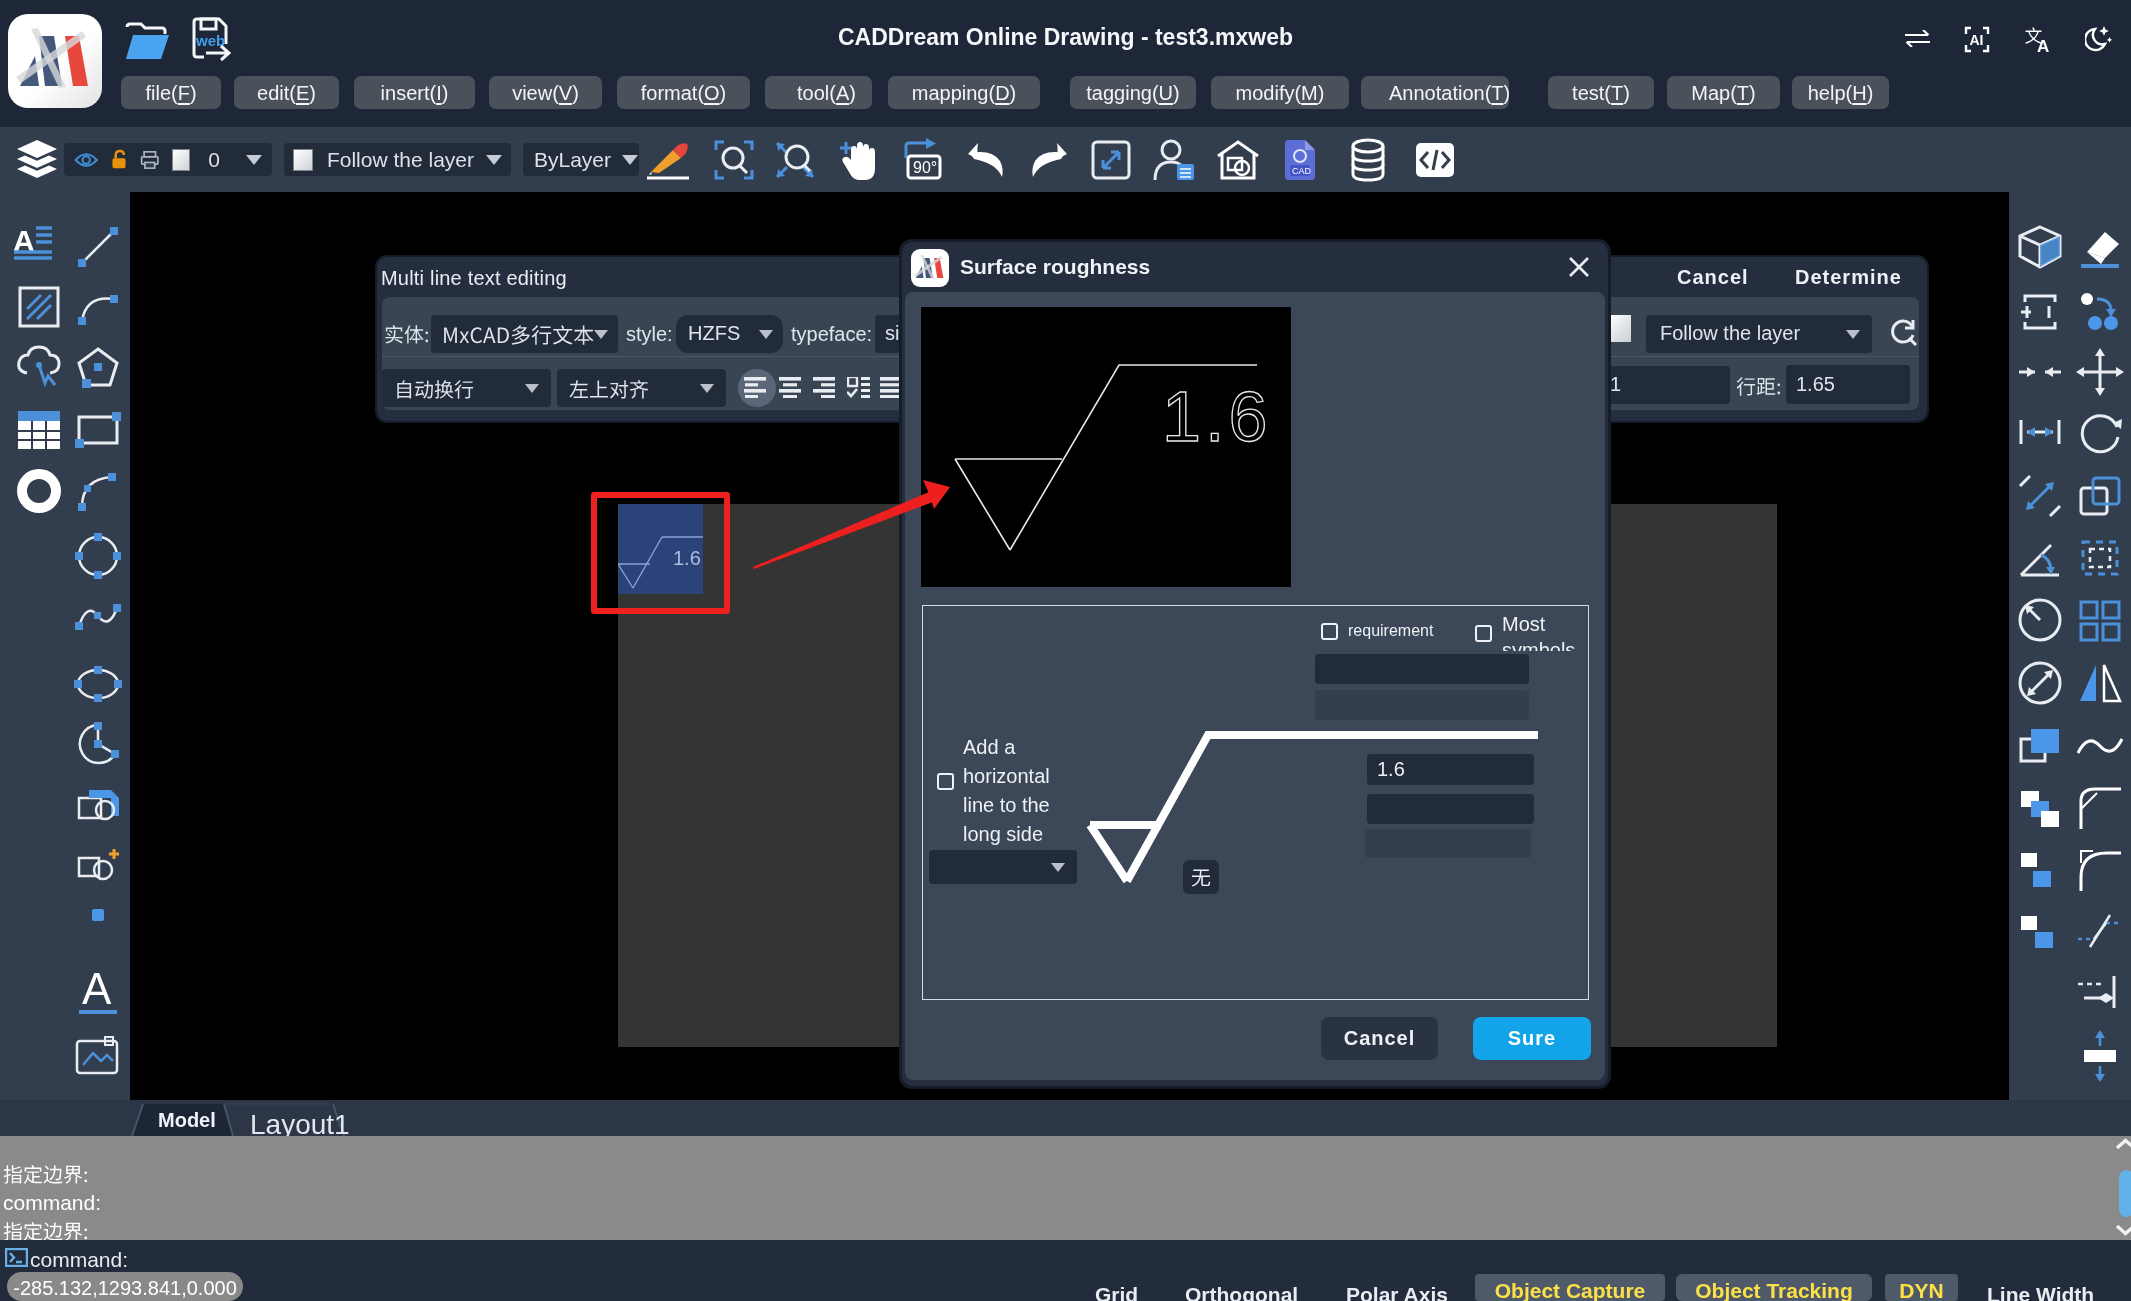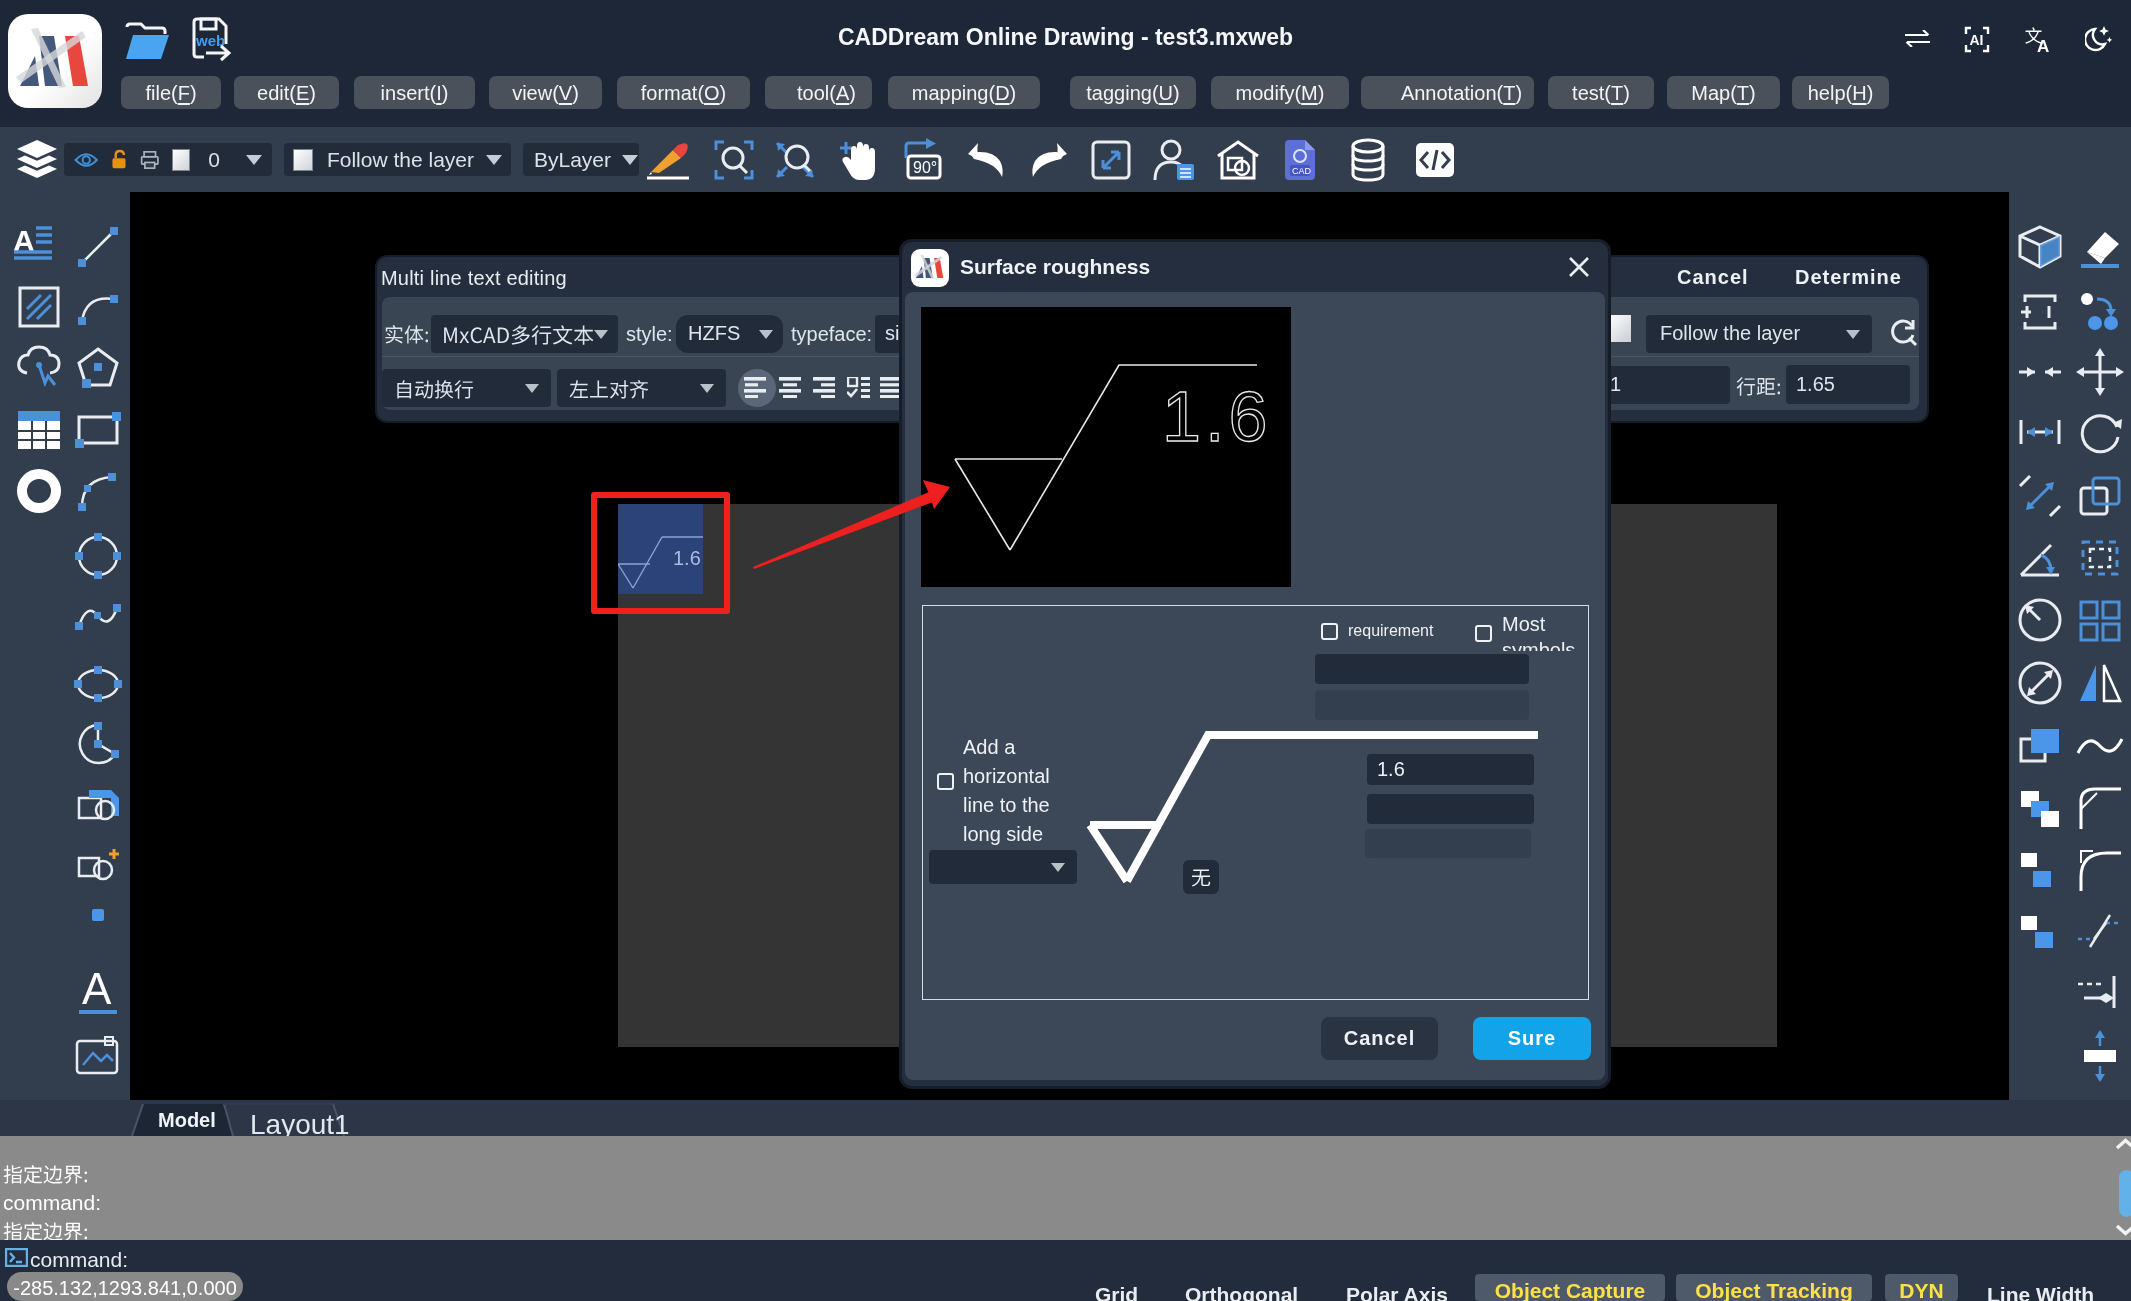--- a/index.html
+++ b/index.html
@@ -71,21 +71,21 @@
 
 <div class="mbtn" style="left:121px;width:100px;">file(<u>F</u>)</div>
 <div class="mbtn" style="left:234px;width:105px;">edit(<u>E</u>)</div>
 <div class="mbtn" style="left:354px;width:121px;">insert(<u>I</u>)</div>
 <div class="mbtn" style="left:489px;width:113px;">view(<u>V</u>)</div>
 <div class="mbtn" style="left:617px;width:133px;">format(<u>O</u>)</div>
 <div class="mbtn" style="left:765px;width:107px;padding-left:16px;">tool(<u>A</u>)</div>
 <div class="mbtn" style="left:888px;width:152px;">mapping(<u>D</u>)</div>
 <div class="mbtn" style="left:1070px;width:126px;">tagging(<u>U</u>)</div>
 <div class="mbtn" style="left:1211px;width:138px;">modify(<u>M</u>)</div>
-<div class="mbtn" style="left:1361px;width:173px;padding-left:28px;">Annotation(<u>T</u>)</div>
+<div class="mbtn" style="left:1361px;width:148px;padding-left:28px;">Annotation(<u>T</u>)</div>
 <div class="mbtn" style="left:1548px;width:106px;">test(<u>T</u>)</div>
 <div class="mbtn" style="left:1667px;width:113px;">Map(<u>T</u>)</div>
 <div class="mbtn" style="left:1792px;width:97px;">help(<u>H</u>)</div>
 
 <div class="abs" style="left:0;top:127px;width:2131px;height:65px;background:#323d4d;"></div>
 
 <svg class="abs" style="left:15px;top:138px;" width="44" height="46" viewBox="0 0 44 46">
 <path d="M22 2 L42 11 L22 20 L2 11 Z" fill="#fff"></path>
 <path d="M2 21 L10 17.4 L22 22.8 L34 17.4 L42 21 L22 30 Z" fill="#fff"></path>
 <path d="M2 31 L10 27.4 L22 32.8 L34 27.4 L42 31 L22 40 Z" fill="#fff"></path>
@@ -597,16 +597,16 @@
 <svg class="abs" style="left:5px;top:1248px;" width="23" height="19" viewBox="0 0 23 19">
   <rect x="1" y="1" width="21" height="17" fill="none" stroke="#68b1e6" stroke-width="2.4"></rect>
   <path d="M5 5 L9 9.5 L5 14 M11 14 L17 14" fill="none" stroke="#68b1e6" stroke-width="2.4"></path>
 </svg>
 <div class="abs" style="left:30px;top:1248px;color:#e8ecf0;font-size:21px;">command:</div>
 <div class="abs" style="left:7px;top:1272px;width:236px;height:29px;background:#898989;border-radius:15px;color:#fff;font-size:20px;text-align:center;line-height:32px;">-285.132,1293.841,0.000</div>
 <div class="statxt" style="left:1095px;">Grid</div>
 <div class="statxt" style="left:1185px;">Orthogonal</div>
 <div class="statxt" style="left:1346px;">Polar Axis</div>
 <div class="stabtn" style="left:1475px;width:190px;">Object Capture</div>
-<div class="stabtn" style="left:1676px;width:196px;">Object Tracking</div>
+<div class="stabtn" style="left:1676px;width:196px;border-radius:6px;">Object Tracking</div>
 <div class="stabtn" style="left:1885px;width:73px;">DYN</div>
 <div class="statxt" style="left:1987px;">Line Width</div>
 
 </div>
 </body></html>

